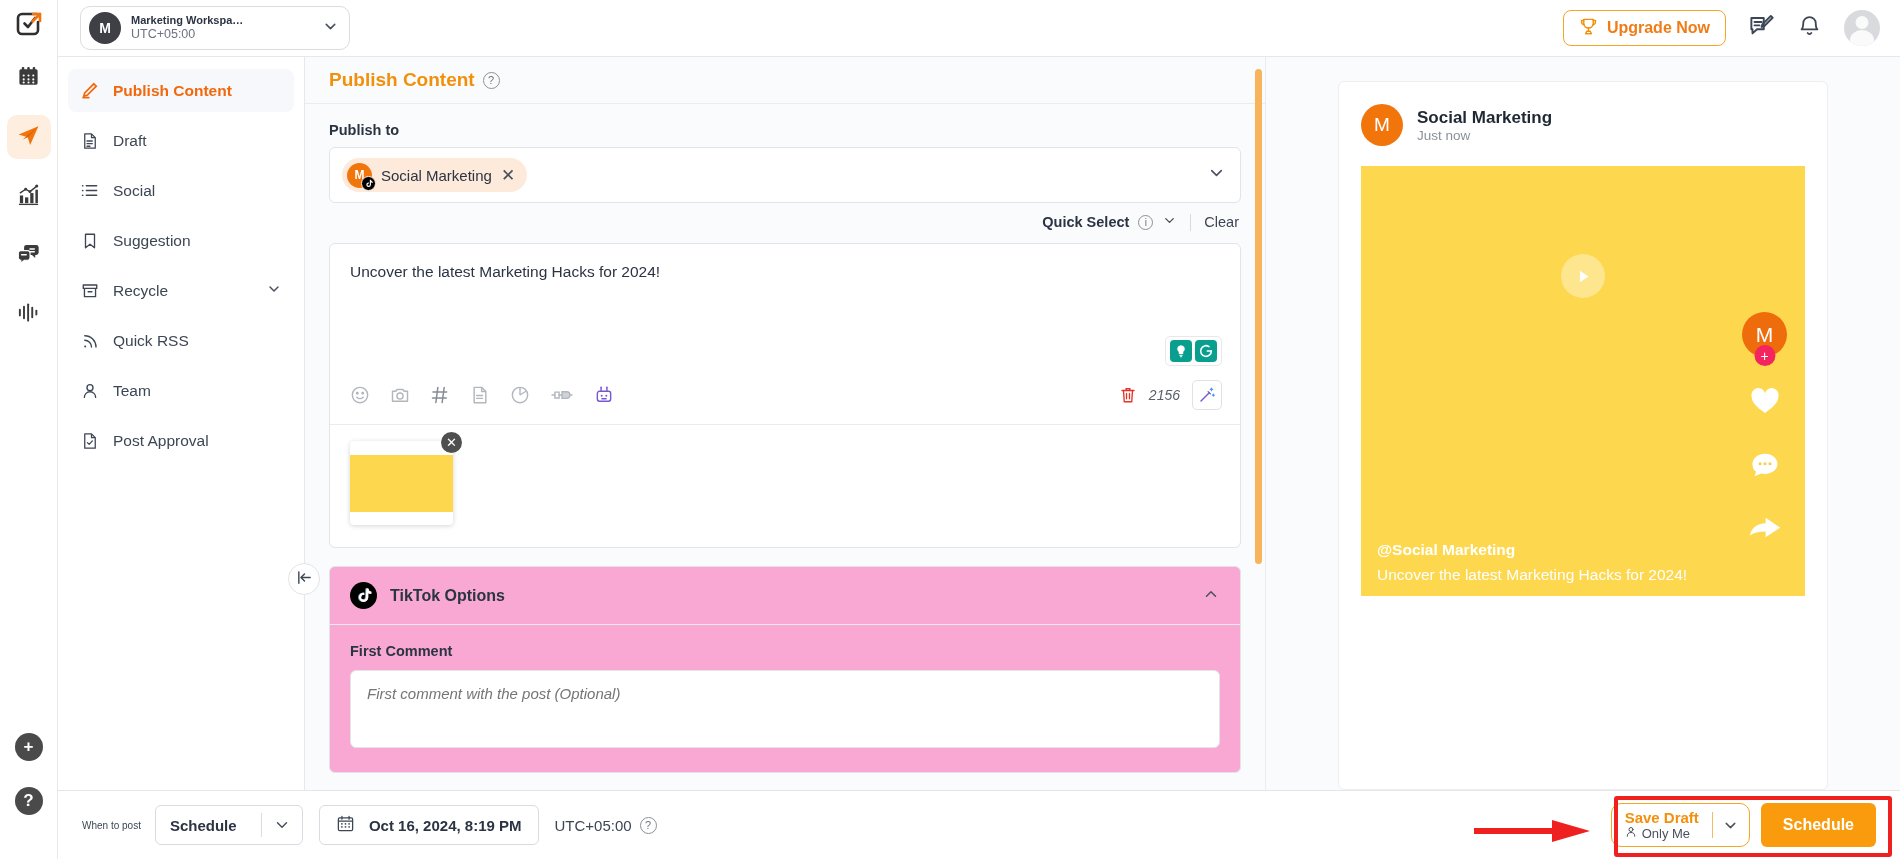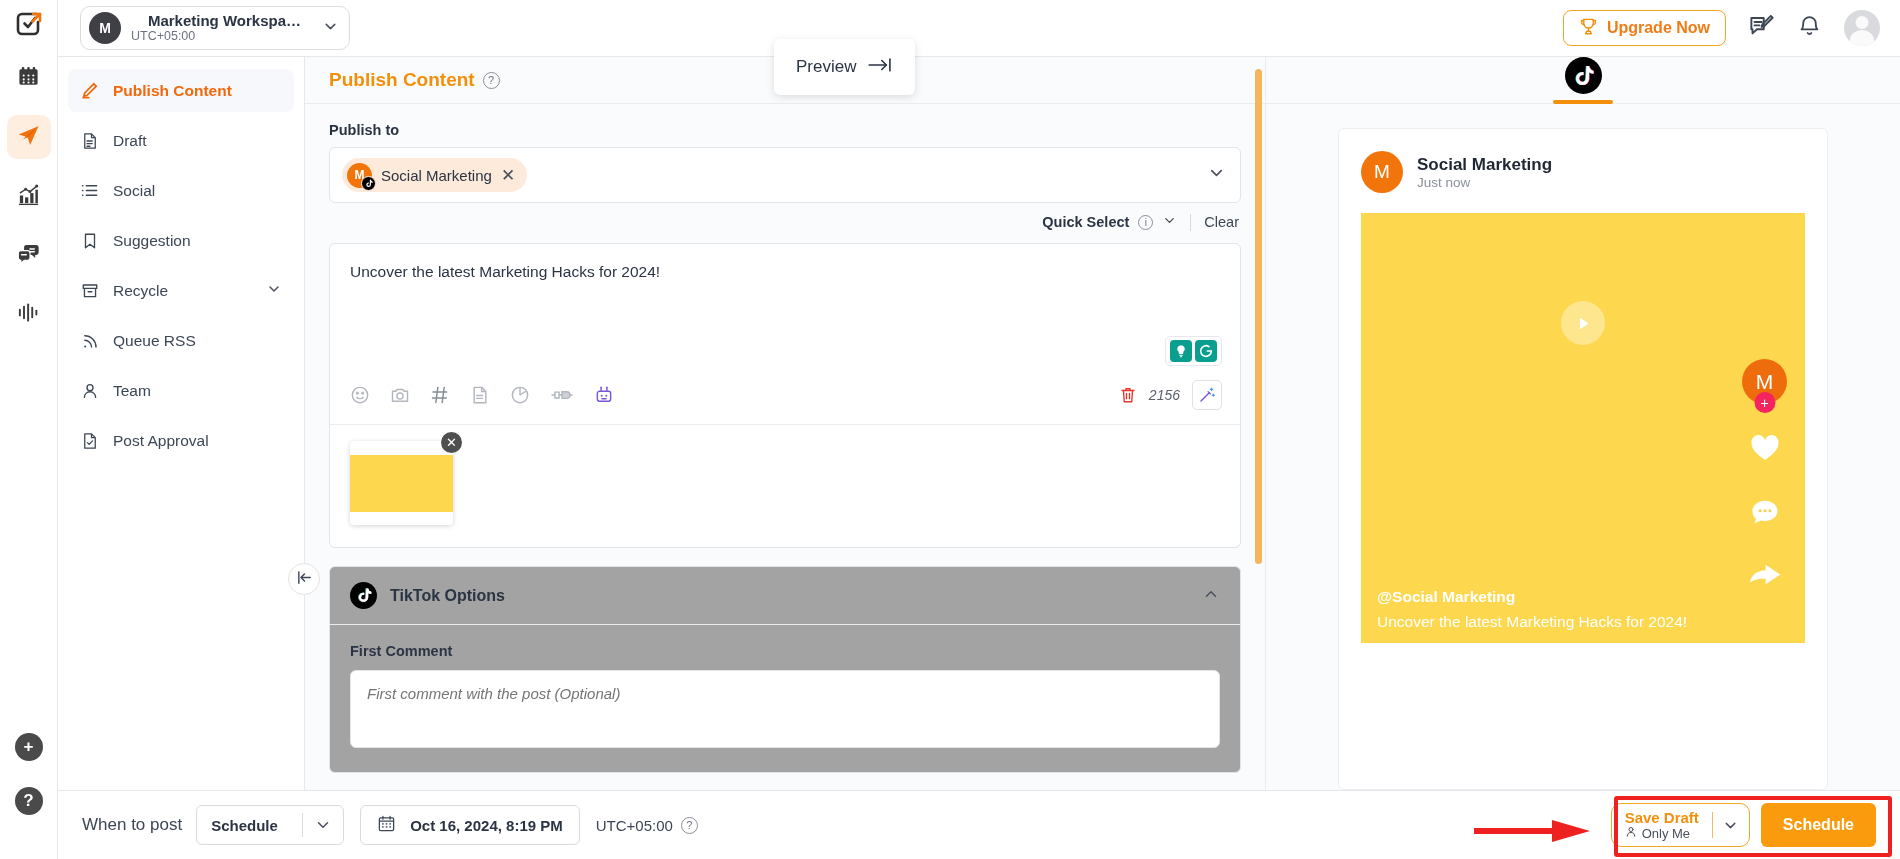--- a/index.html
+++ b/index.html
@@ -45,22 +45,22 @@
     display: flex; align-items: center; gap: 10px;
     border: 1px solid #dcdcdc; border-radius: 10px;
     height: 44px; padding: 0 10px 0 8px; min-width: 270px; cursor: pointer;
   }
   .ws-avatar {
     width: 32px; height: 32px; border-radius: 50%;
     background: #3f3f46; color: #fff; font-size: 14px; font-weight: 600;
     display: flex; align-items: center; justify-content: center; flex: none;
   }
   .ws-texts { display: flex; flex-direction: column; line-height: 1.15; flex: 1; }
-  .ws-name { font-size: 15px; font-weight: 700; color: #2b3443; white-space: nowrap;
-             overflow: hidden; text-overflow: ellipsis; max-width: 170px; text-align: right; }
+  .ws-name { font-size: 11px; font-weight: 700; color: #2b3443; white-space: nowrap;
+             overflow: hidden; text-overflow: ellipsis; max-width: 170px; }
   .ws-tz { font-size: 12.5px; color: #6b7280; }
   .topbar-right { margin-left: auto; display: flex; align-items: center; gap: 22px; padding-left: 28px; }
   .upgrade-btn {
     display: flex; align-items: center; gap: 9px;
     border: 1.5px solid #f5a623; border-radius: 8px;
     height: 36px; padding: 0 15px; color: #f07c17;
     font-size: 16px; font-weight: 700; cursor: pointer; background: #fff;
   }
   .avatar-photo {
     width: 36px; height: 36px; border-radius: 50%; background: #d9dade;
@@ -185,21 +185,21 @@
     width: 103px; height: 84px; background: #fff; border-radius: 4px;
     box-shadow: 0 1px 5px rgba(0,0,0,.17); position: relative;
   }
   .thumb-img { position: absolute; left: 0; top: 14px; width: 100%; height: 57px; background: #fdd84f; }
   .thumb-x {
     position: absolute; right: -9px; top: -9px; width: 21px; height: 21px;
     border-radius: 50%; background: #4f4f4f; color: #fff; font-size: 13px;
     display: flex; align-items: center; justify-content: center; cursor: pointer;
   }
 
-  .opts-card { background: #a3a3a3; border: 1px solid #e2e4e8; border-radius: 6px; margin-top: 18px; }
+  .opts-card { background: #f9a8d4; border: 1px solid #e2e4e8; border-radius: 6px; margin-top: 18px; }
   .opts-head {
     display: flex; align-items: center; gap: 13px; height: 58px;
     padding: 0 20px; border-bottom: 1px solid #ececec; cursor: pointer;
   }
   .tt-logo {
     width: 27px; height: 27px; border-radius: 50%; background: #000;
     display:flex; align-items:center; justify-content:center; flex: none;
   }
   .opts-title { font-size: 16px; font-weight: 700; color: #2b3443; }
   .opts-chev { margin-left: auto; }
@@ -272,21 +272,21 @@
   .pv-caption { position: absolute; left: 16px; bottom: 10px; right: 60px; color: #fff; }
   .pv-handle { font-size: 15.5px; font-weight: 700; margin-bottom: 6px; }
   .pv-text { font-size: 15.5px; line-height: 1.35; }
 
   
   .bottombar {
     height: 69px; background: #fff; border-top: 1px solid #e4e6ea;
     display: flex; align-items: center; padding: 0 24px; flex: none;
     position: relative; z-index: 4;
   }
-  .when-label { font-size: 17px; color: #3c4654; margin-right: 14px; }
+  .when-label { font-size: 10px; color: #3c4654; margin-right: 14px; }
   .sel-box {
     display: flex; align-items: center; border: 1px solid #d8dbe0; border-radius: 6px;
     height: 40px; min-width: 148px; cursor: pointer; background: #fff;
   }
   .sel-val { font-size: 15px; color: #2b3443; font-weight: 600; padding: 0 14px; flex: 1; }
   .sel-sep { width: 1px; height: 24px; background: #d8dbe0; }
   .sel-chev { width: 40px; display: flex; align-items: center; justify-content: center; }
   .date-box {
     display: flex; align-items: center; gap: 14px; border: 1px solid #d8dbe0; border-radius: 6px;
     height: 40px; padding: 0 16px; margin-left: 16px; cursor: pointer; background: #fff;
@@ -525,21 +525,21 @@
         </div>
 
         <div class="nav-item">
           <span class="nav-ic">
             <svg width="18" height="18" viewBox="0 0 24 24" fill="none" stroke="#3c4654" stroke-width="1.8" stroke-linecap="round">
                 <path d="M5 5 a15 15 0 0 1 15 15"></path>
                 <path d="M5 11 a9 9 0 0 1 9 9"></path>
                  <circle cx="5.6" cy="19.4" r="1.3" fill="#3c4654" stroke="none"></circle>
               </svg>
           </span>
-          <span>Queue RSS</span>
+          <span>Quick RSS</span>
         </div>
 
         <div class="nav-item">
           <span class="nav-ic">
             <svg width="18" height="18" viewBox="0 0 24 24" fill="none" stroke="#3c4654" stroke-width="1.8" stroke-linecap="round">
                 <circle cx="12" cy="7.5" r="4"></circle>
                 <path d="M4.5 20.5 a7.5 7.5 0 0 1 15 0"></path>
               </svg>
           </span>
           <span>Team</span>
@@ -745,46 +745,20 @@
             </div>
           </div>
         </div>
 
         <div class="scrollbar-track">
           <div class="scrollbar-thumb"></div>
         </div>
       </div>
 
       <div class="preview">
-        <div class="preview-head">
-          <div class="preview-tab-float">
-            <span>Preview</span>
-            <span>
-              <svg width="26" height="18" viewBox="0 0 28 20" fill="none" stroke="#2b3443" stroke-width="1.8" stroke-linecap="round" stroke-linejoin="round">
-                <path d="M2 10 h19"></path>
-                  <path d="M16 5 l5 5 -5 5"></path>
-                  <path d="M25 3.5 v13"></path>
-              </svg>
-            </span>
-          </div>
-
-          <div class="tt-tab">
-            <span class="tt-tab-logo">
-              <svg width="24" height="24" viewBox="0 0 24 24">
-                <path d="M14.8 2 h2.6 a6 6 0 0 0 4.4 4.8 v2.9 a8.8 8.8 0 0 1 -4.4 -1.4 v6.3 a6.5 6.5 0 1 1 -6.5 -6.5
-                         c.3 0 .6 .02 .9 .06 v3 a3.4 3.4 0 1 0 2.4 3.3 Z" fill="#25f4ee"></path>
-                <path d="M16.1 2 h2.6 a6 6 0 0 0 4.4 4.8 v2.9 a8.8 8.8 0 0 1 -4.4 -1.4 v6.3 a6.5 6.5 0 1 1 -6.5 -6.5
-                         c.3 0 .6 .02 .9 .06 v3 a3.4 3.4 0 1 0 2.4 3.3 Z" fill="#fe2c55"></path>
-                <path d="M15.5 2 h2.6 a6 6 0 0 0 4.4 4.8 v2.9 a8.8 8.8 0 0 1 -4.4 -1.4 v6.3 a6.5 6.5 0 1 1 -6.5 -6.5
-                         c.3 0 .6 .02 .9 .06 v3 a3.4 3.4 0 1 0 2.4 3.3 Z" fill="#fff"></path>
-              </svg>
-            </span>
-            <span class="tt-tab-underline"></span>
-          </div>
-        </div>
 
         <div class="preview-body">
           <div class="pv-card">
             <div class="pv-user">
               <div class="pv-av">M</div>
               <div>
                 <div class="pv-name">Social Marketing</div>
                 <div class="pv-time">Just now</div>
               </div>
             </div>

